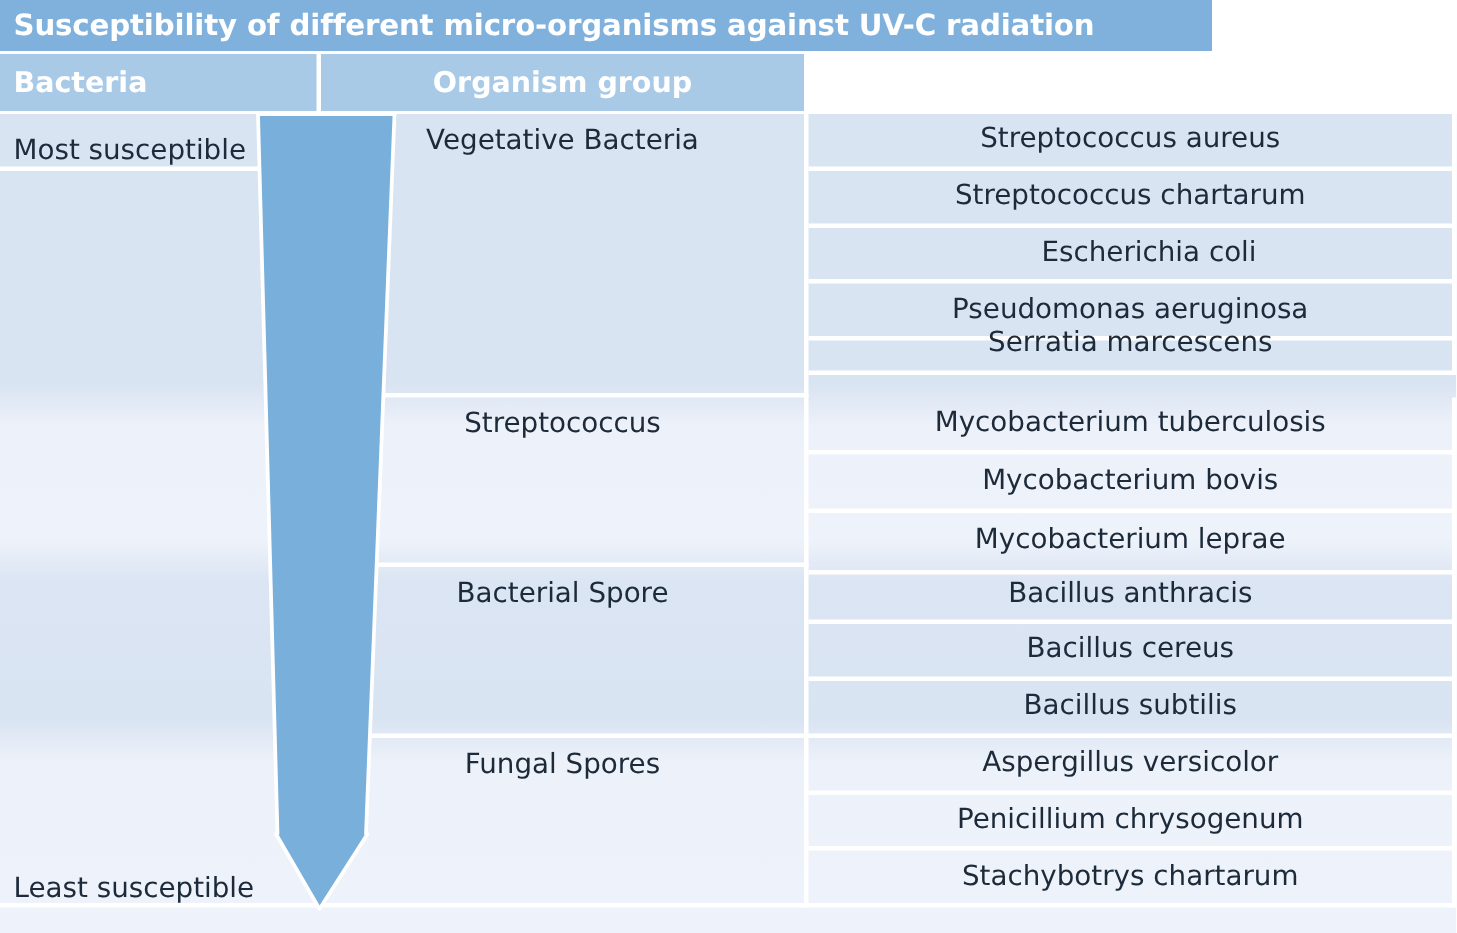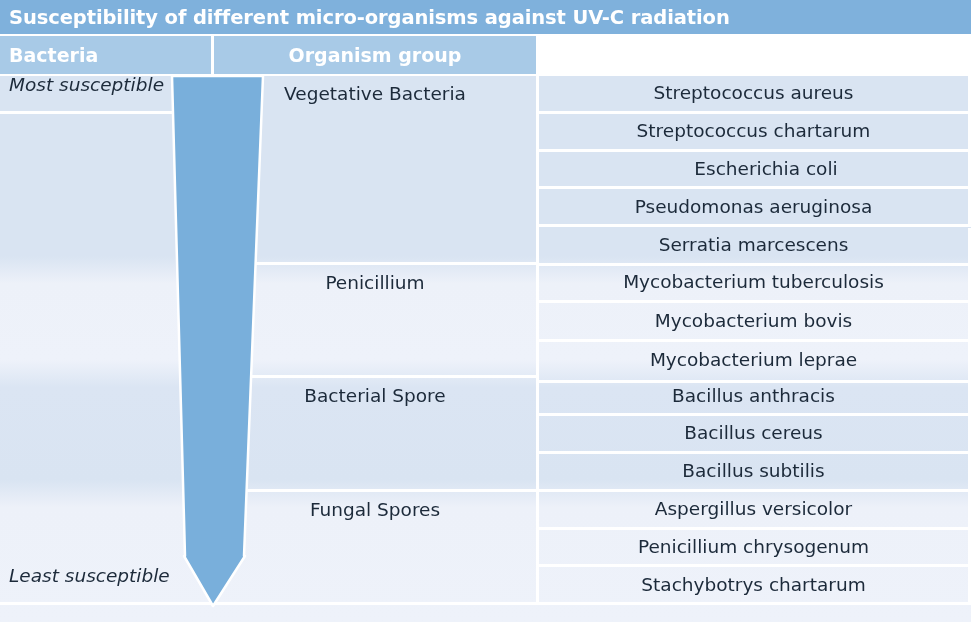--- a/index.html
+++ b/index.html
@@ -17,21 +17,21 @@
     height: 622px;
     overflow: hidden;
     background: #ffffff;
   }
 
   
   .title-band {
     position: absolute;
     left: 0;
     top: 0;
-    width: 971px;
+    width: 808px;
     height: 34px;
     background: #7FB1DC;
     box-sizing: border-box;
   }
   .title-text {
     position: absolute;
     left: 9px;
     top: 50%;
     transform: translateY(-50%);
     color: #ffffff;
@@ -98,24 +98,23 @@
     font-family: "DejaVu Sans", "Liberation Sans", sans-serif;
     background: rgba(255,255,255,0.001);
     border-right: 3px solid #ffffff;
     border-bottom: 3px solid #ffffff;
   }
   .cell .txt { line-height: 1; }
 
   .cell.col1 {
     left: 0px;
     width: 214px;
-    align-items: flex-start;
+    align-items: flex-end;
     justify-content: flex-start;
     padding-left: 9px;
-    font-style: italic;
   }
   .cell.col2 {
     left: 214px;
     width: 325px;
     align-items: flex-start;
     justify-content: center;
     padding-top: 9px;
   }
   .cell.col3 {
     left: 539px;
@@ -156,41 +155,41 @@
           <span class="txt">Most susceptible</span>
         </div>
         <div class="cell col1 spacer" style="top: 37.8px; height: 453.6px;"></div>
         <div class="cell col1" style="top: 491.4px; height: 37.8px;">
           <span class="txt">Least susceptible</span>
         </div>
         <div class="cell col2" style="top: 0px; height: 189px;">
           <span class="txt">Vegetative Bacteria</span>
         </div>
         <div class="cell col2" style="top: 189px; height: 113.4px;">
-          <span class="txt">Penicillium</span>
+          <span class="txt">Streptococcus</span>
         </div>
         <div class="cell col2" style="top: 302.4px; height: 113.4px;">
           <span class="txt">Bacterial Spore</span>
         </div>
         <div class="cell col2" style="top: 415.8px; height: 113.4px;">
           <span class="txt">Fungal Spores</span>
         </div>
         <div class="cell col3" style="top: 0px; height: 37.8px;">
           <span class="txt">Streptococcus aureus</span>
         </div>
         <div class="cell col3" style="top: 37.8px; height: 37.8px;">
           <span class="txt">Streptococcus chartarum</span>
         </div>
         <div class="cell col3" style="top: 75.6px; height: 37.8px; padding-left: 25px;">
           <span class="txt">Escherichia coli</span>
         </div>
         <div class="cell col3" style="top: 113.4px; height: 37.8px;">
           <span class="txt">Pseudomonas aeruginosa</span>
         </div>
-        <div class="cell col3" style="top: 152px; height: 37.8px;">
+        <div class="cell col3" style="top: 136px; height: 37.8px;">
           <span class="txt">Serratia marcescens</span>
         </div>
         <div class="cell col3" style="top: 189px; height: 37.8px;">
           <span class="txt">Mycobacterium tuberculosis</span>
         </div>
         <div class="cell col3" style="top: 226.8px; height: 39px;">
           <span class="txt">Mycobacterium bovis</span>
         </div>
         <div class="cell col3" style="top: 264.6px; height: 42px;">
           <span class="txt">Mycobacterium leprae</span>

